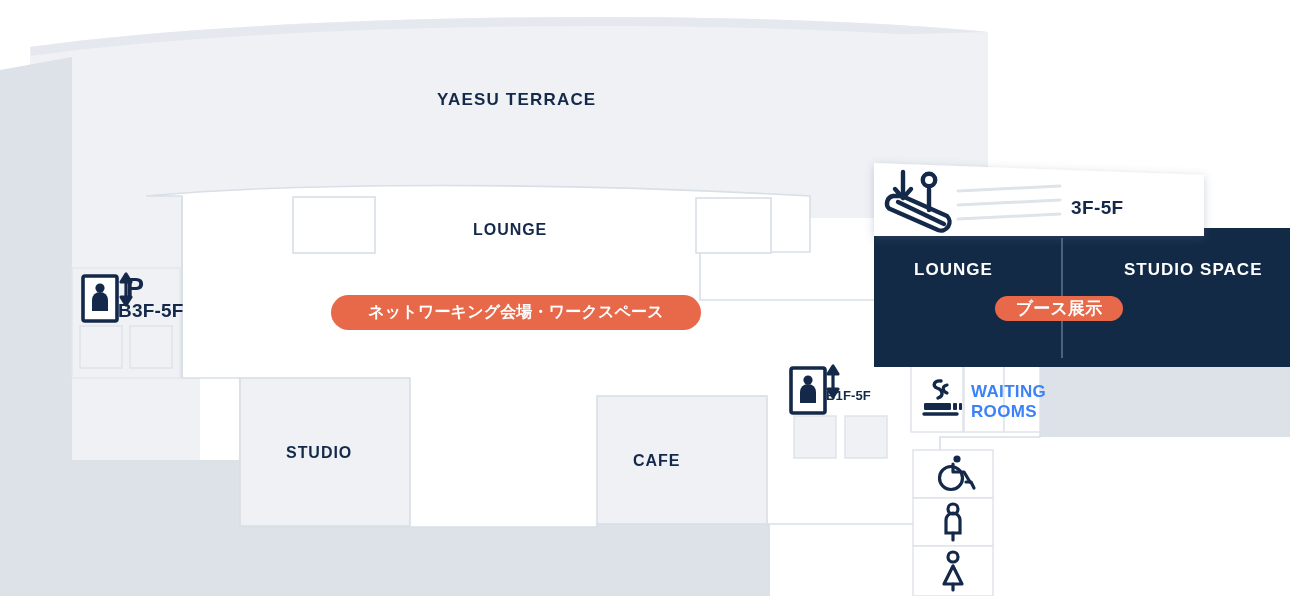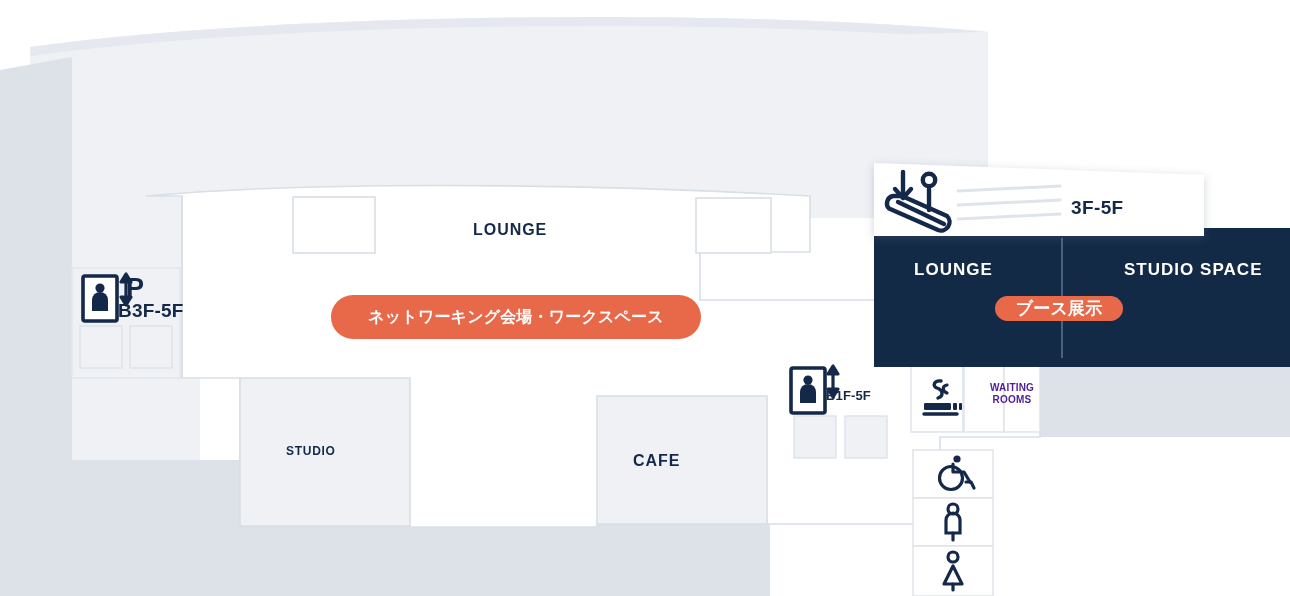--- a/index.html
+++ b/index.html
@@ -20,35 +20,35 @@
   .lbl {
     position: absolute;
     color: #14294a;
     font-weight: 700;
     letter-spacing: 0.04em;
     white-space: nowrap;
     pointer-events: none;
   }
   .lbl-terrace { left: 437px; top: 90px; font-size: 17px; letter-spacing: .07em; }
   .lbl-lounge  { left: 473px; top: 221px; font-size: 16px; letter-spacing: .06em; }
-  .lbl-studio  { left: 286px; top: 444px; font-size: 12px; letter-spacing: .06em; }
+  .lbl-studio  { left: 286px; top: 444px; font-size: 16px; letter-spacing: .06em; }
   .lbl-cafe    { left: 633px; top: 452px; font-size: 16px; letter-spacing: .06em; }
 
   .pill {
     position: absolute;
     display: flex; align-items: center; justify-content: center;
     background: #e8694a;
     color: #ffffff;
     border-radius: 999px;
     font-weight: 700;
     white-space: nowrap;
   }
   .pill-network {
     left: 331px; top: 295px;
-    width: 370px; height: 44px;
+    width: 370px; height: 35px;
     font-size: 16px; letter-spacing: .01em;
   }
   .pill-booth {
     left: 995px; top: 296px;
     width: 128px; height: 25px;
     font-size: 17px; letter-spacing: .01em;
   }
 
   .floornote {
     position: absolute;
@@ -64,23 +64,23 @@
     position: absolute;
     left: 126px; top: 275px;
     color: #14294a;
     font-size: 27px; font-weight: 700; line-height: 1;
   }
 
   .waiting {
     position: absolute;
     left: 971px; top: 382px;
     width: 82px;
-    text-align: center;
-    color: #4c1d95;
-    font-size: 10px;
+    text-align: left;
+    color: #3b82f6;
+    font-size: 17px;
     font-weight: 700;
     line-height: 1.18;
     letter-spacing: .02em;
   }
 </style>
 </head>
 <body>
 
 <div id="stage">
 
@@ -214,20 +214,21 @@
       <line x1="953" y1="533" x2="953" y2="540" stroke="#14294a" stroke-width="3.2" stroke-linecap="round"></line>
     </g>
 
     <g>
       <circle cx="953" cy="557" r="5" fill="none" stroke="#14294a" stroke-width="3.2"></circle>
       <path d="M 953,566 l -9,18 l 18,0 Z" fill="none" stroke="#14294a" stroke-width="3.2" stroke-linejoin="round"></path>
       <line x1="953" y1="584" x2="953" y2="590" stroke="#14294a" stroke-width="3.2" stroke-linecap="round"></line>
     </g>
   </svg>
 
+  <div class="lbl lbl-terrace">YAESU TERRACE</div>
   <div class="lbl lbl-lounge">LOUNGE</div>
   <div class="lbl lbl-studio">STUDIO</div>
   <div class="lbl lbl-cafe">CAFE</div>
 
   <div class="pill pill-network">ネットワーキング会場・ワークスペース</div>
   <div class="pill pill-booth">ブース展示</div>
 
   <div class="p-letter">P</div>
   <div class="floornote fn-b3f">B3F-5F</div>
   <div class="floornote fn-b1f">B1F-5F</div>

